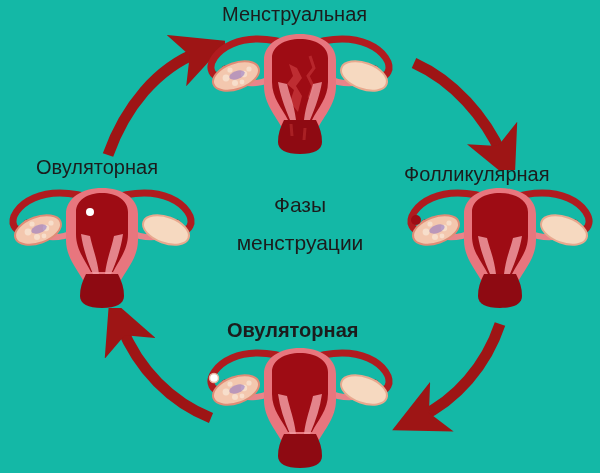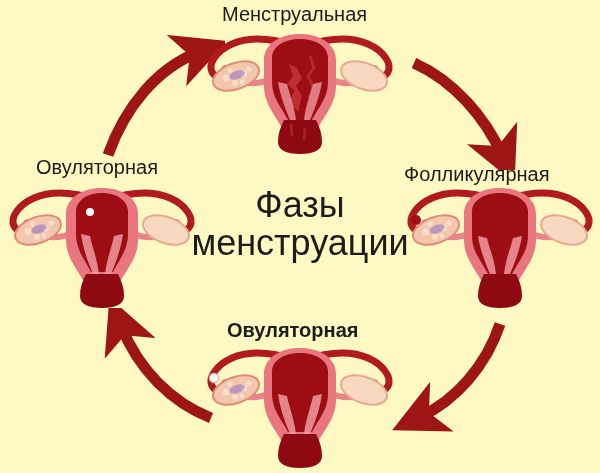--- a/index.html
+++ b/index.html
@@ -4,40 +4,40 @@
 <style>
   html, body {
     margin: 0;
     padding: 0;
     background: #ffffff;
   }
   #canvas {
     position: relative;
     width: 600px;
     height: 473px;
-    background: #fef9c3;
+    background: #14b8a6;
     overflow: hidden;
     font-family: "Liberation Sans", sans-serif;
   }
   .phase-label {
     position: absolute;
     color: #1c1c1c;
     font-size: 20px;
     font-family: "Liberation Sans", sans-serif;
     white-space: nowrap;
     line-height: 24px;
   }
   .center-title {
     position: absolute;
     left: 190px;
     top: 186px;
     width: 220px;
     text-align: center;
     color: #1c1c1c;
-    font-size: 36px;
+    font-size: 21px;
     line-height: 38px;
     font-family: "Liberation Sans", sans-serif;
   }
   .center-title div { white-space: nowrap; }
   .uterus {
     position: absolute;
   }
   .arrow {
     position: absolute;
   }

